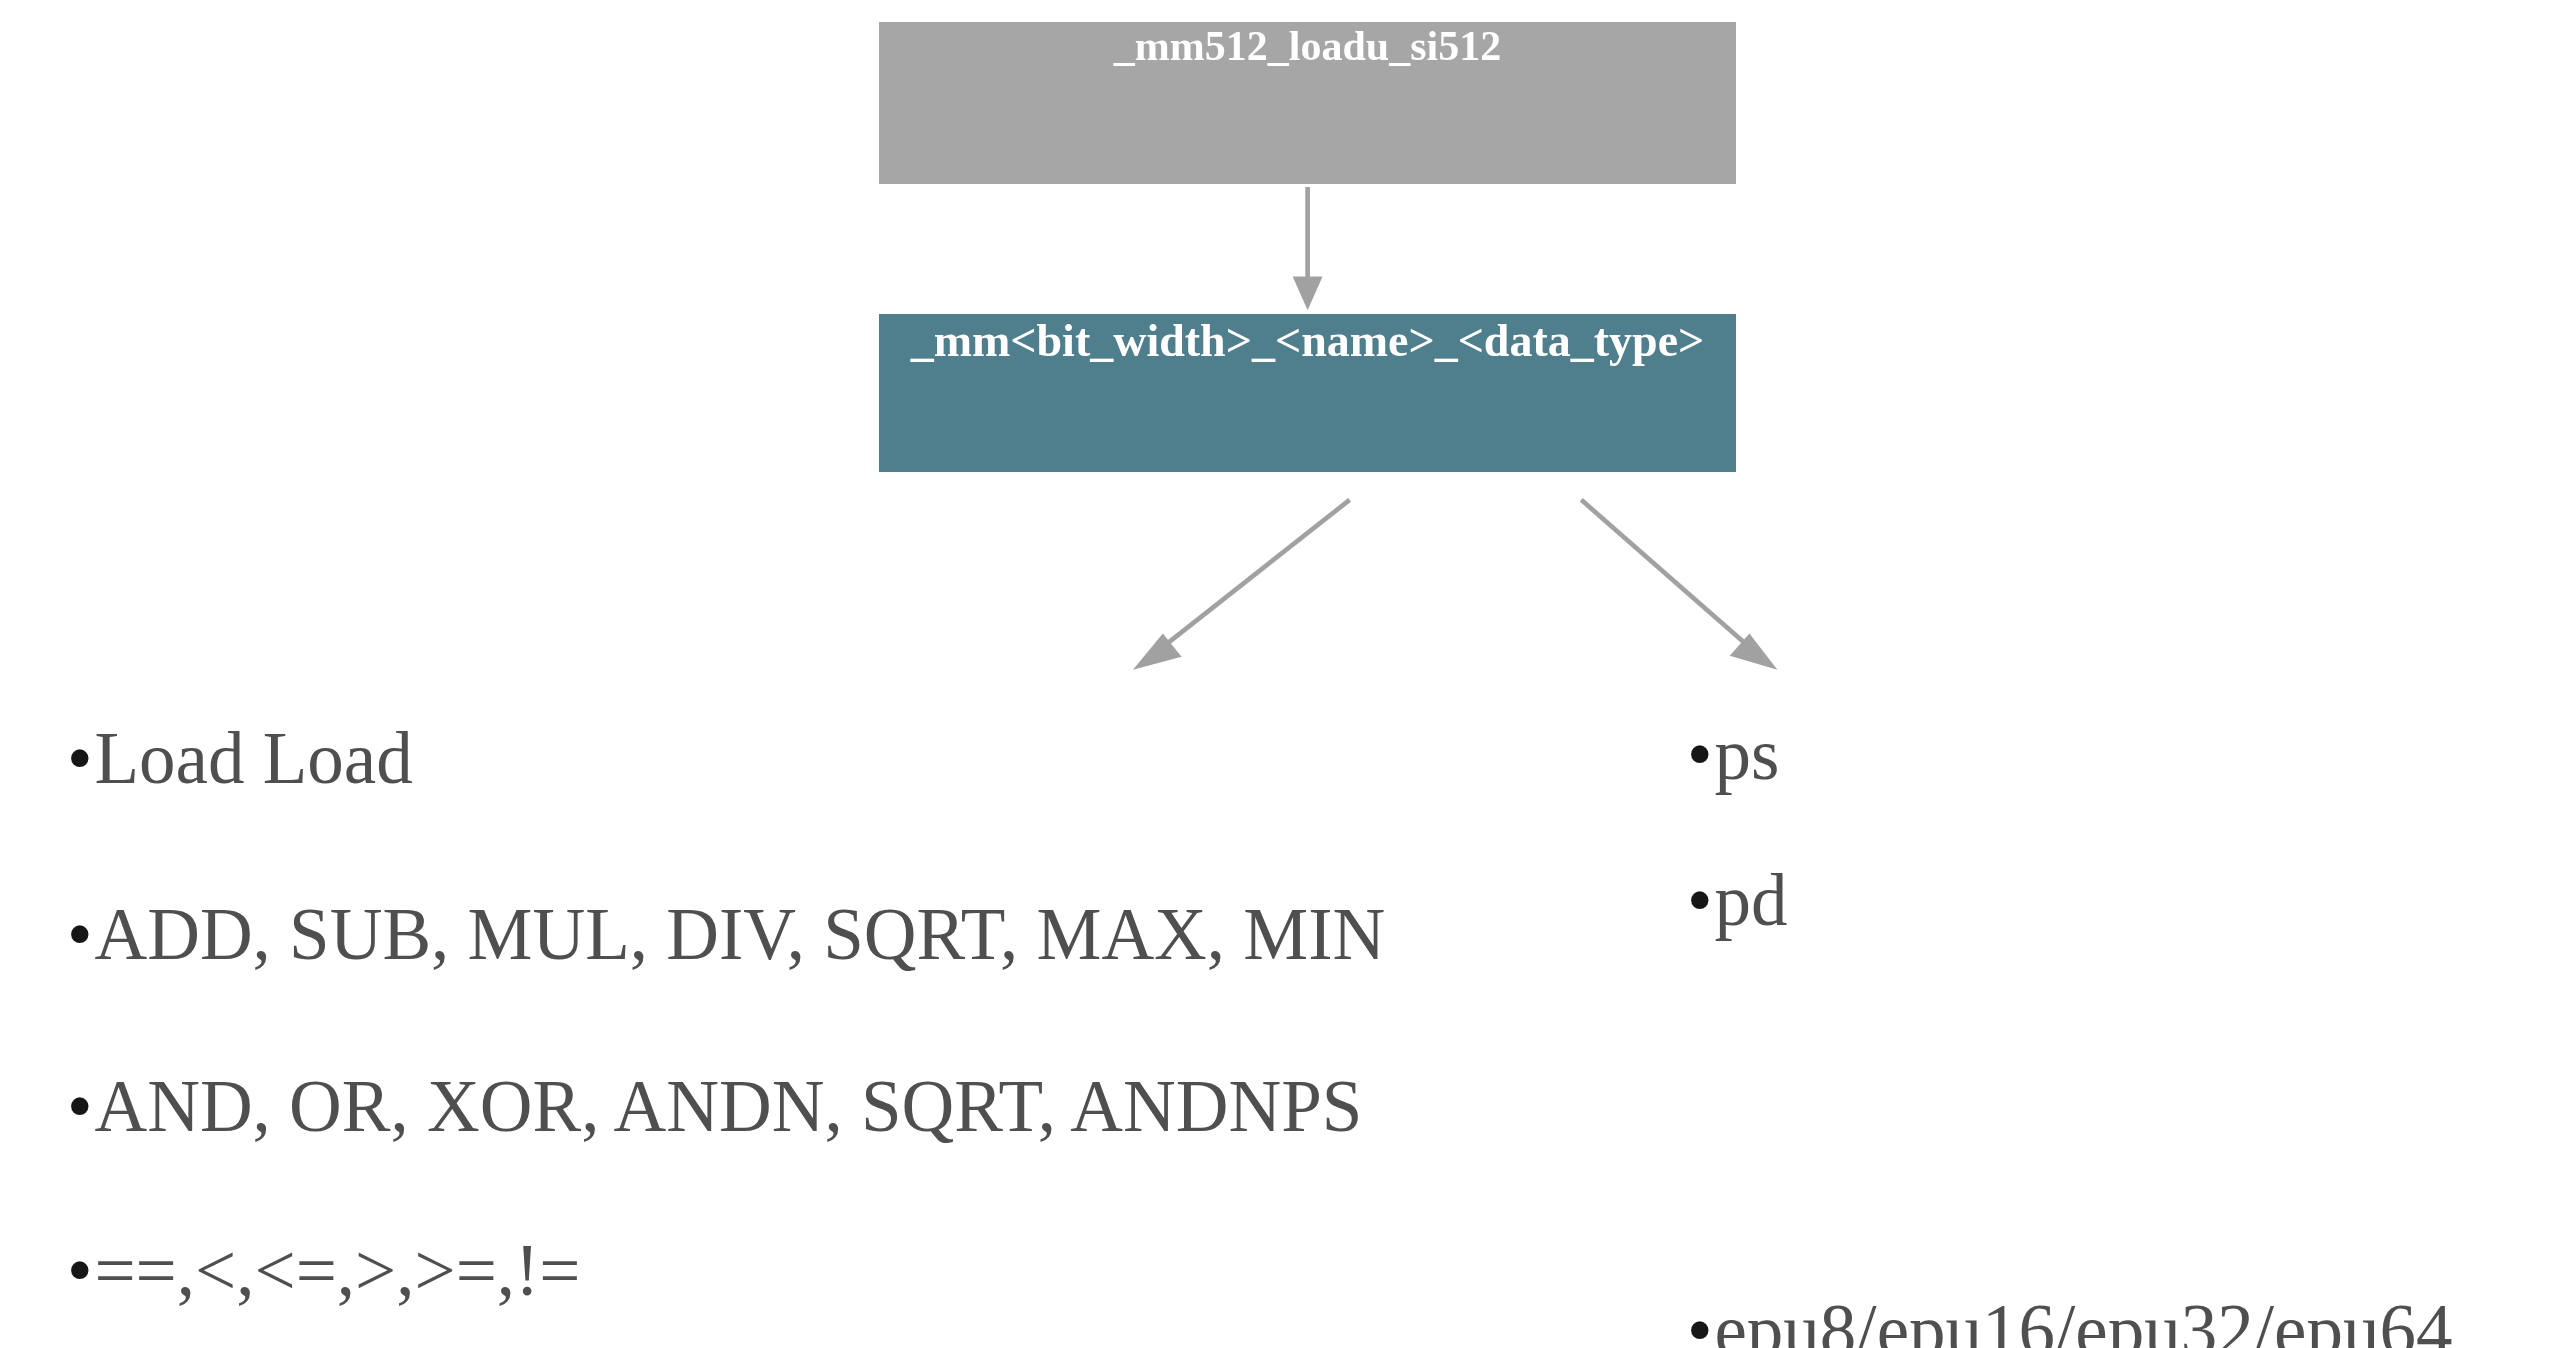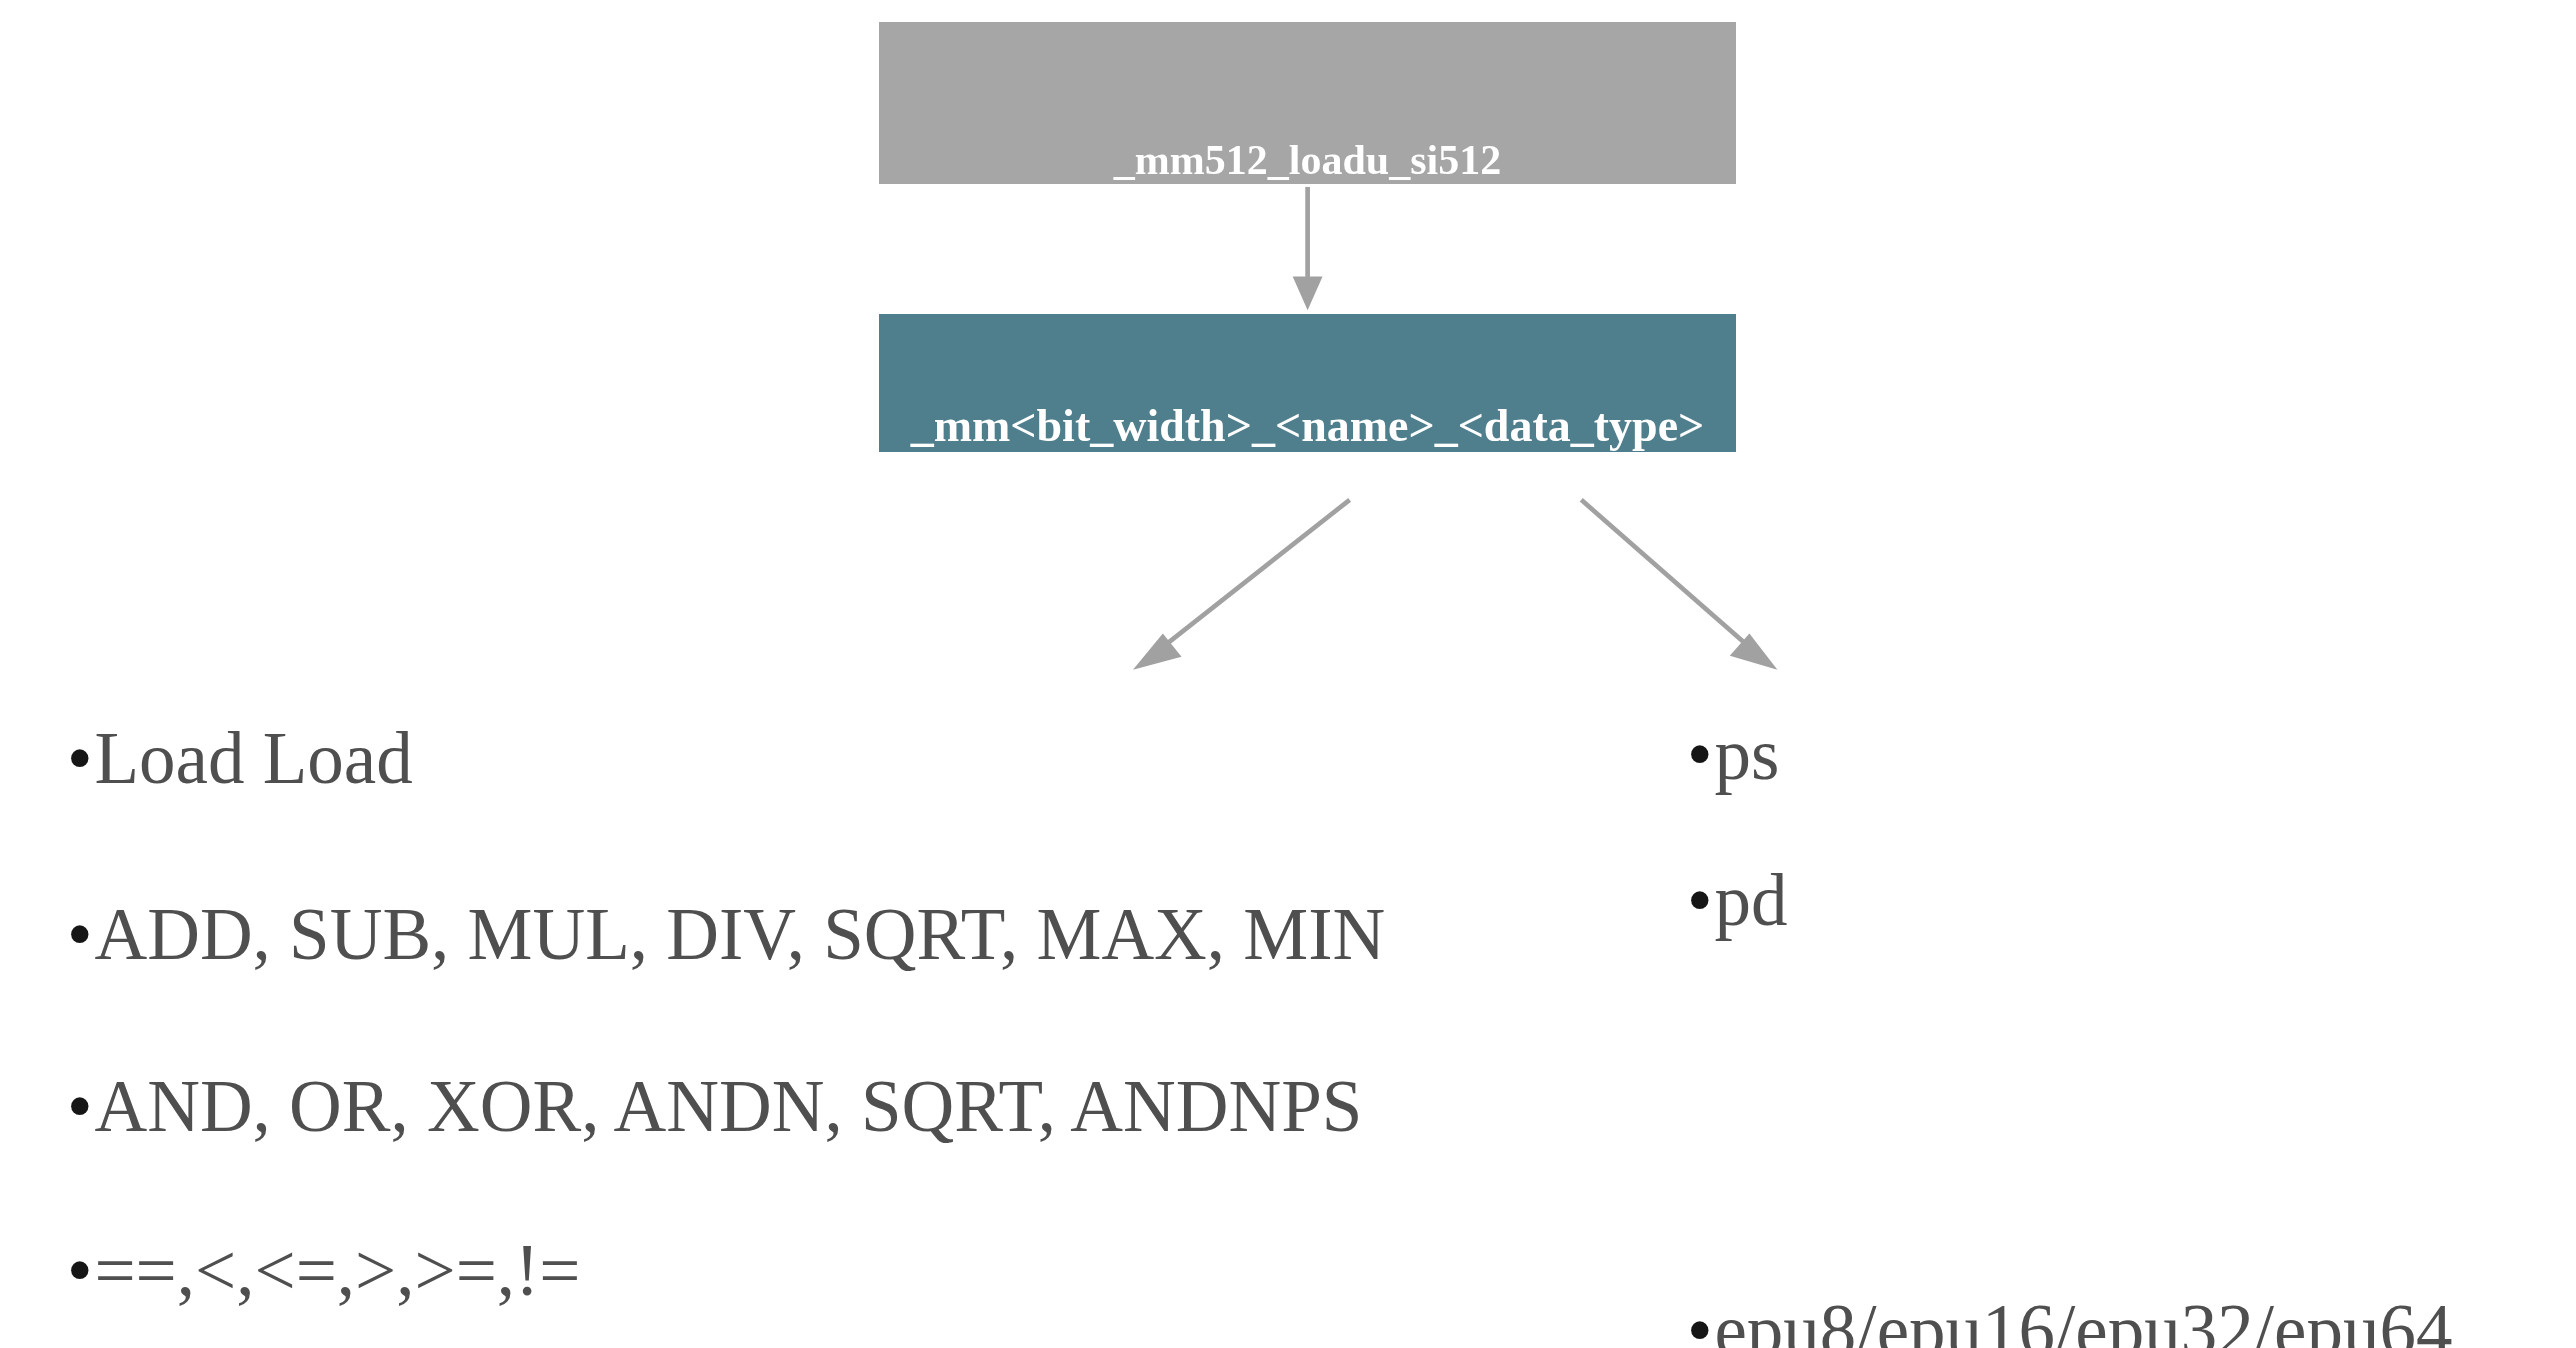--- a/index.html
+++ b/index.html
@@ -11,40 +11,40 @@
     position: relative;
     width: 2576px;
     height: 1349px;
     background: #ffffff;
     overflow: hidden;
     font-family: "Liberation Serif", serif;
   }
   .node-box {
     position: absolute;
     display: flex;
-    align-items: flex-end;
+    align-items: flex-start;
     justify-content: center;
     text-align: center;
     color: #ffffff;
     font-weight: bold;
     white-space: nowrap;
   }
   #root-box {
     left: 879px;
     top: 21.5px;
     width: 857px;
     height: 162px;
     background: var(--root-box-bg, #a6a6a6);
     font-size: 42px;
   }
   #pattern-box {
     left: 879px;
     top: 314px;
     width: 857px;
-    height: 138px;
+    height: 158px;
     background: var(--pattern-box-bg, #4f7e8d);
     font-size: 46px;
   }
   #arrow-layer {
     position: absolute;
     left: 0;
     top: 0;
     width: 2576px;
     height: 1349px;
     pointer-events: none;

